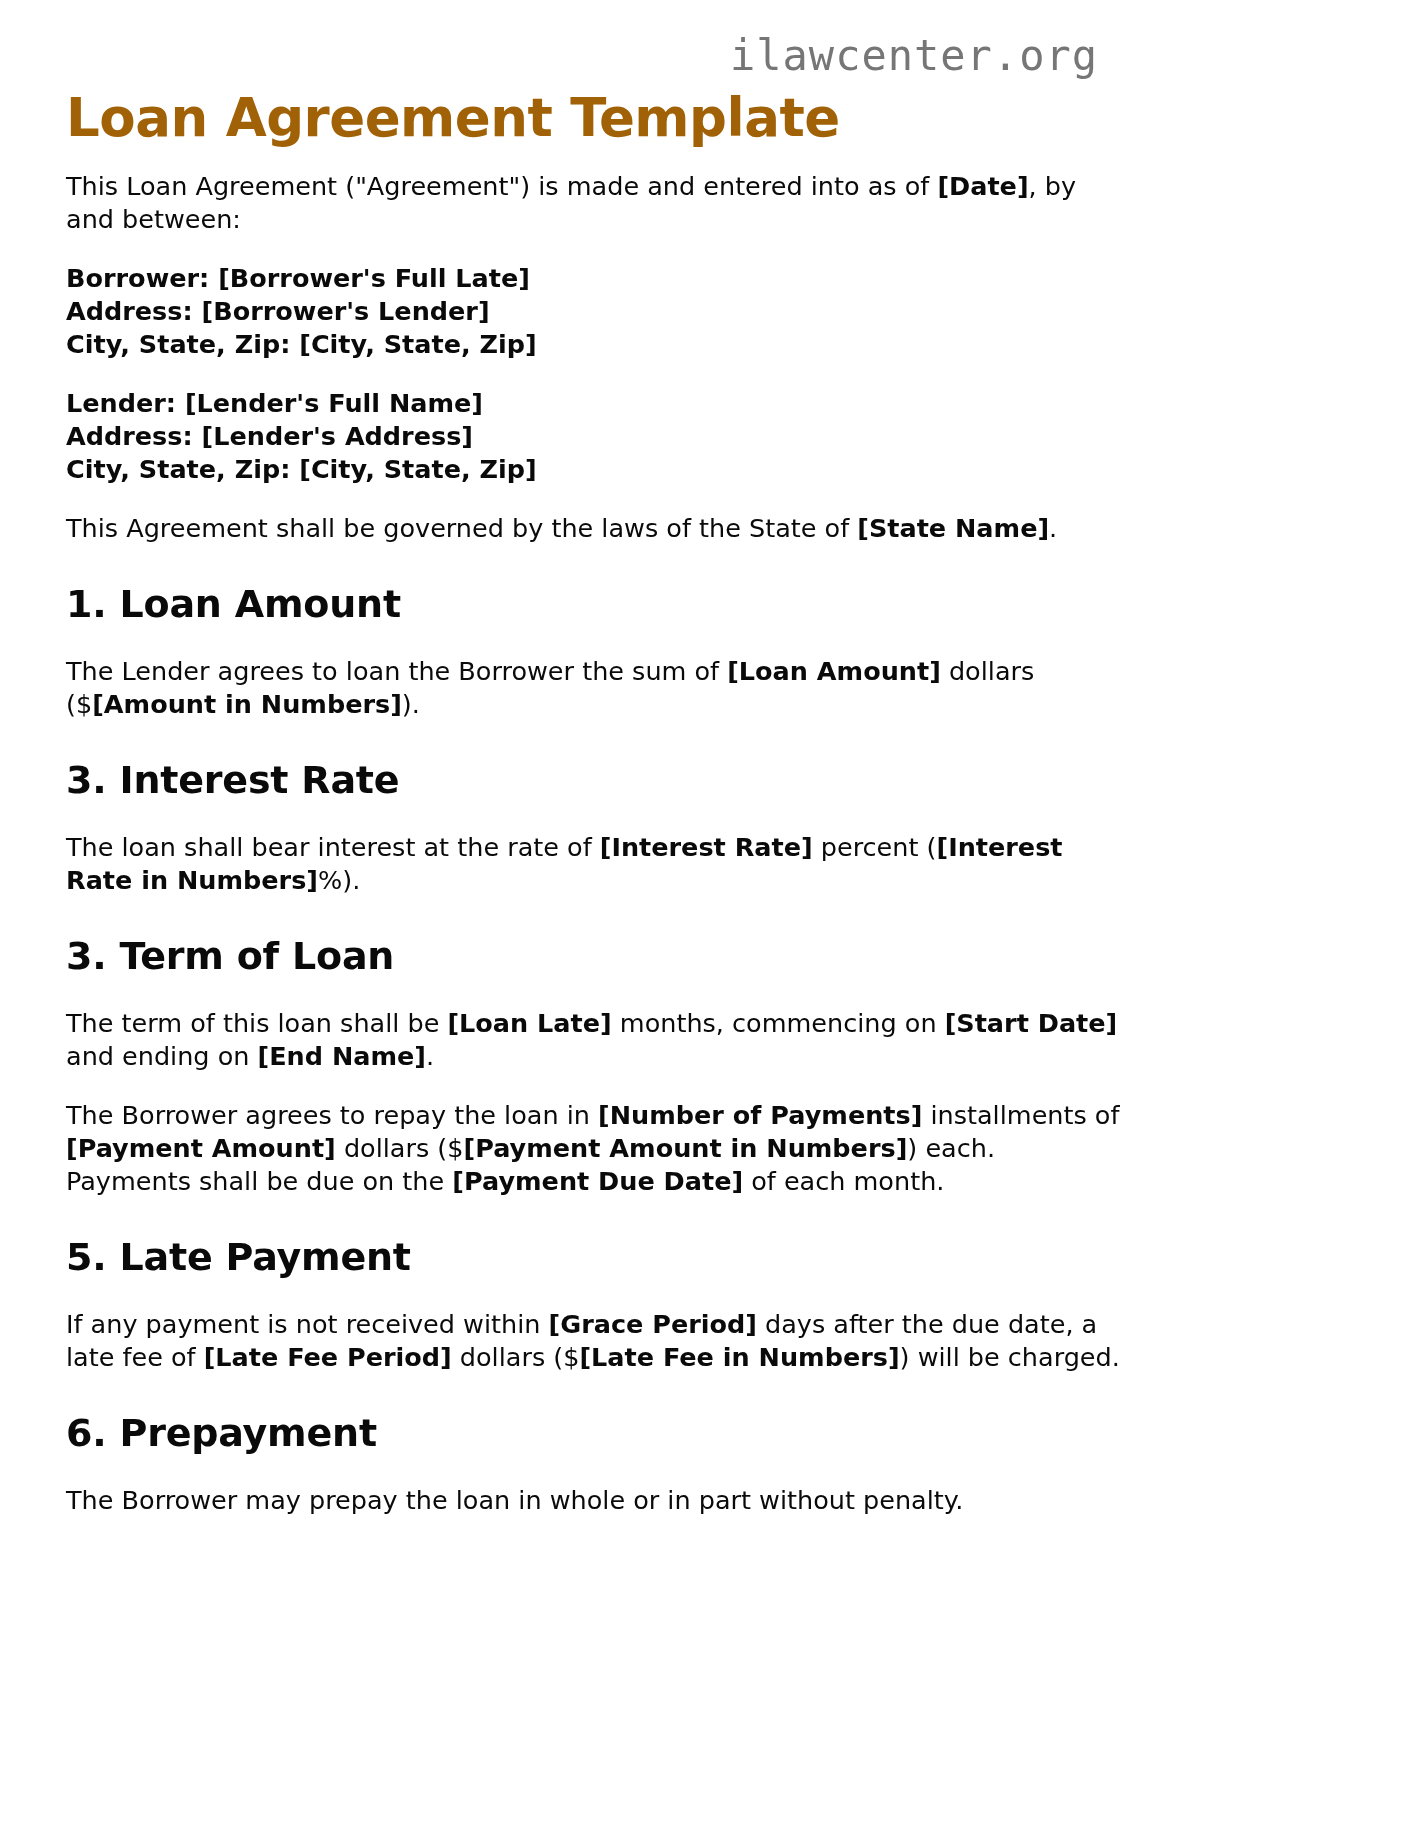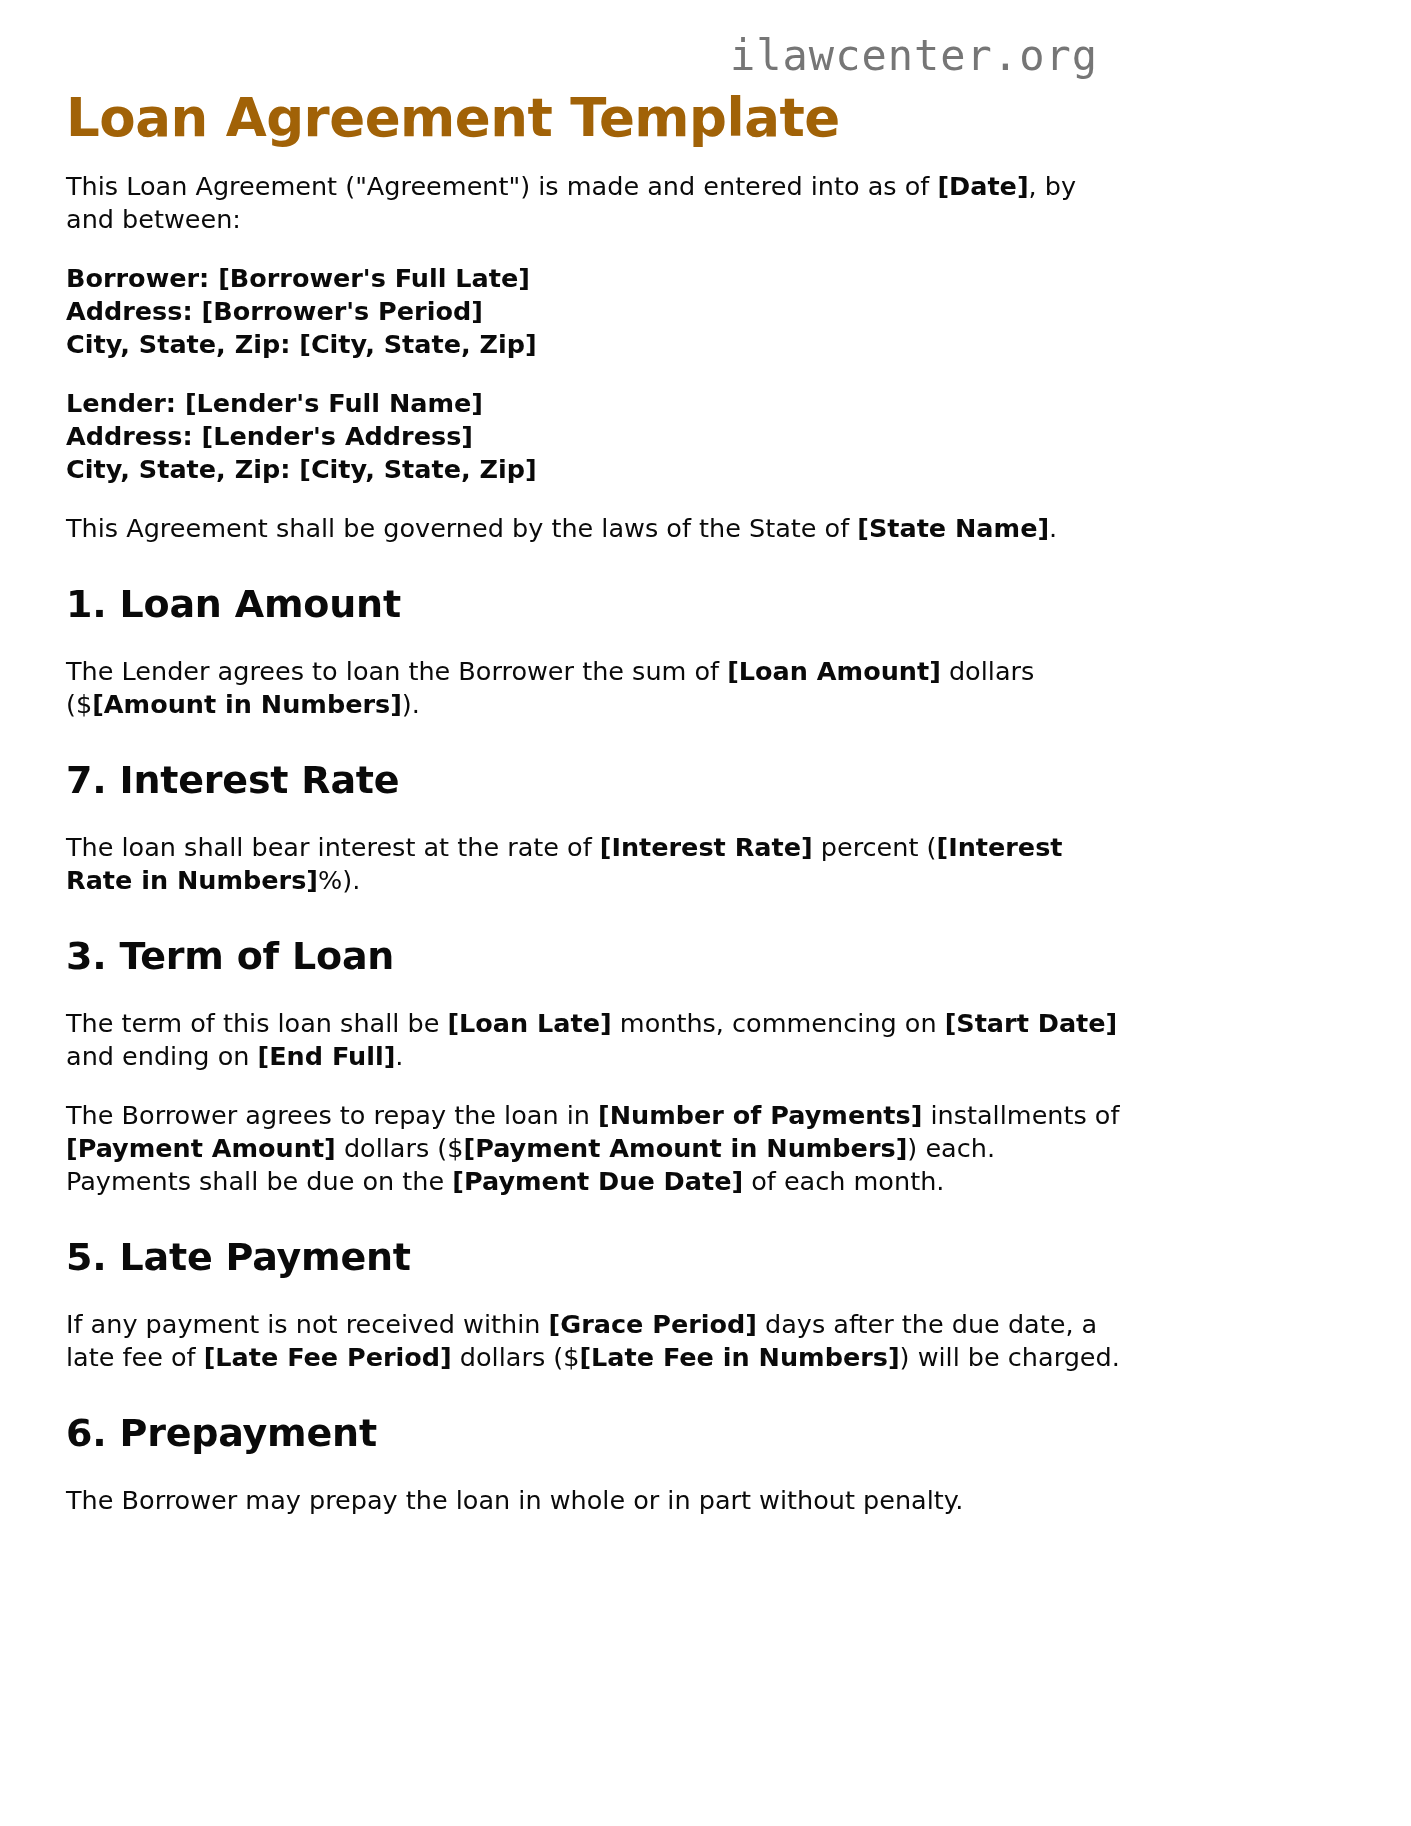--- a/index.html
+++ b/index.html
@@ -108,34 +108,34 @@
   <div class="watermark">ilawcenter.org</div>
 
   <div class="content">
 
     <h1 class="doc-title">Loan Agreement Template</h1>
 
     <div class="body-flow">
 
       <p class="para"><span>This Loan Agreement ("Agreement") is made and entered into as of </span><b>[Date]</b><span>, by and between:</span></p>
 
-      <p class="block-lines"><span>Borrower: [Borrower's Full Late]</span><br><span>Address: [Borrower's Period]</span><br><span>City, State, Zip: [City, State, Zip]</span></p>
+      <p class="block-lines"><span>Borrower: [Borrower's Full Late]</span><br><span>Address: [Borrower's Lender]</span><br><span>City, State, Zip: [City, State, Zip]</span></p>
 
       <p class="block-lines"><span>Lender: [Lender's Full Name]</span><br><span>Address: [Lender's Address]</span><br><span>City, State, Zip: [City, State, Zip]</span></p>
 
       <p class="para"><span>This Agreement shall be governed by the laws of the State of </span><b>[State Name]</b><span>.</span></p>
 
       <h2 class="section-title">1. Loan Amount</h2>
       <p class="para"><span>The Lender agrees to loan the Borrower the sum of </span><b>[Loan Amount]</b><span> dollars ($</span><b>[Amount in Numbers]</b><span>).</span></p>
 
-      <h2 class="section-title">7. Interest Rate</h2>
+      <h2 class="section-title">3. Interest Rate</h2>
       <p class="para"><span>The loan shall bear interest at the rate of </span><b>[Interest Rate]</b><span> percent (</span><b>[Interest Rate in Numbers]</b><span>%).</span></p>
 
       <h2 class="section-title">3. Term of Loan</h2>
-      <p class="para"><span>The term of this loan shall be </span><b>[Loan Late]</b><span> months, commencing on </span><b>[Start Date]</b><span> and ending on </span><b>[End Full]</b><span>.</span></p>
+      <p class="para"><span>The term of this loan shall be </span><b>[Loan Late]</b><span> months, commencing on </span><b>[Start Date]</b><span> and ending on </span><b>[End Name]</b><span>.</span></p>
 
       <p class="para"><span>The Borrower agrees to repay the loan in </span><b>[Number of Payments]</b><span> installments of </span><b>[Payment Amount]</b><span> dollars ($</span><b>[Payment Amount in Numbers]</b><span>) each. Payments shall be due on the </span><b>[Payment Due Date]</b><span> of each month.</span></p>
 
       <h2 class="section-title">5. Late Payment</h2>
       <p class="para"><span>If any payment is not received within </span><b>[Grace Period]</b><span> days after the due date, a late fee of </span><b>[Late Fee Period]</b><span> dollars ($</span><b>[Late Fee in Numbers]</b><span>) will be charged.</span></p>
 
       <h2 class="section-title">6. Prepayment</h2>
       <p class="para">The Borrower may prepay the loan in whole or in part without penalty.</p>
 
     </div>

